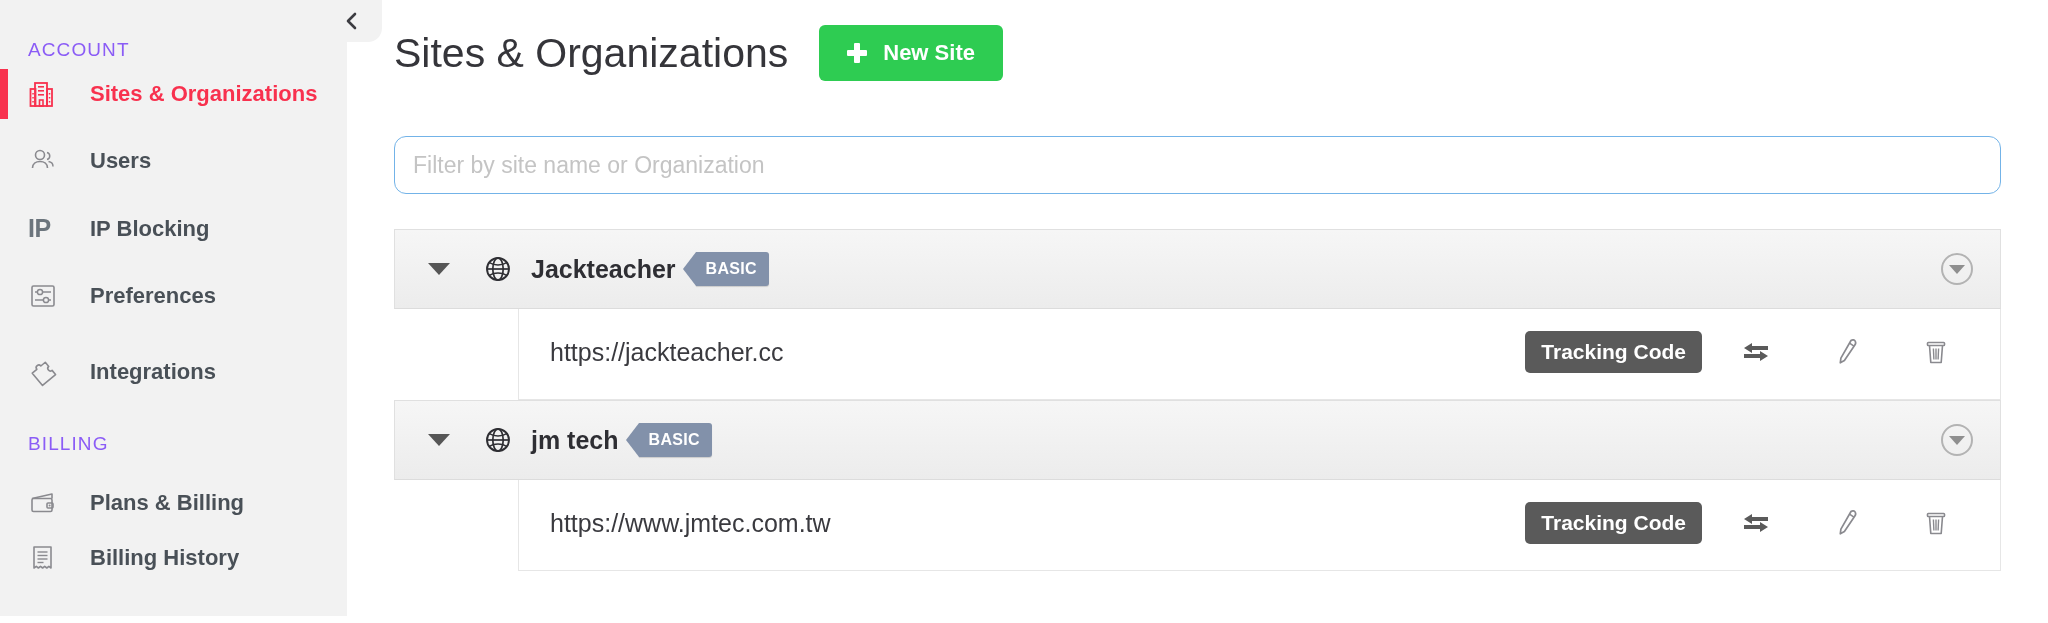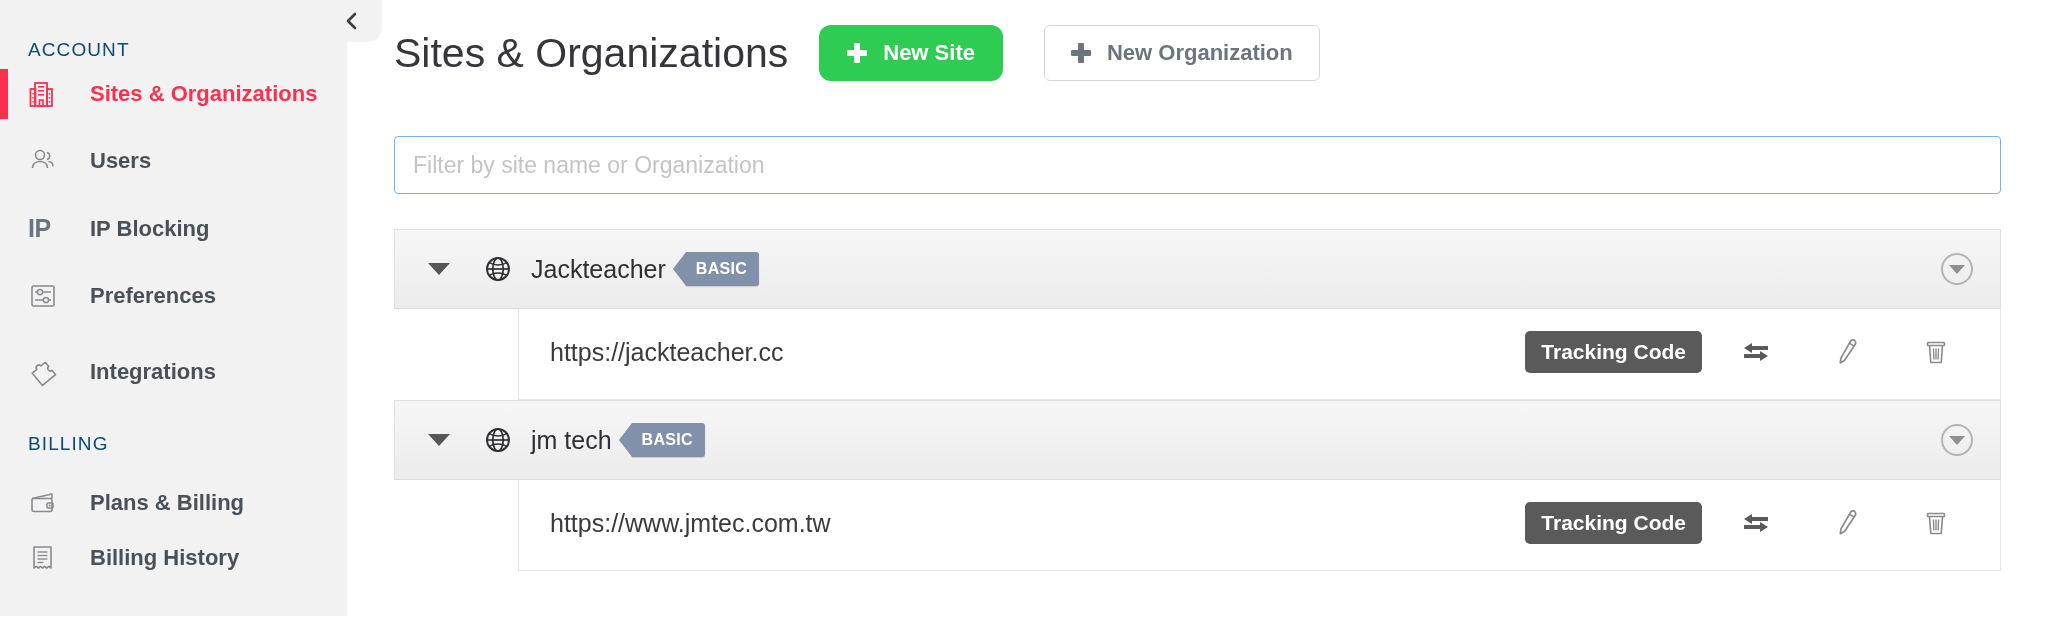--- a/index.html
+++ b/index.html
@@ -37,21 +37,21 @@
     align-items: center;
     justify-content: center;
     z-index: 5;
     cursor: pointer;
   }
   .collapse-tab svg { display: block; }
 
   .sidebar-section-label {
     font-size: 19px;
     letter-spacing: 1.1px;
-    color: #0c4a6e;
+    color: #8b5cf6;
     padding: 0 0 0 28px;
     font-weight: 400;
   }
   .sec-account { position: absolute; top: 39px; left: 0; }
   .sec-billing { position: absolute; top: 433px; left: 0; }
 
   .nav-item {
     position: absolute;
     left: 0;
     width: 347px;
@@ -125,21 +125,21 @@
     justify-content: center;
     box-sizing: border-box;
     cursor: pointer;
     white-space: nowrap;
   }
   .btn-new-site {
     margin-left: 31px;
     height: 56px;
     padding: 0 28px;
     background: #2ecc52;
-    border-radius: 12px;
+    border-radius: 6px;
     color: #ffffff;
     font-size: 22px;
     font-weight: 700;
     border: none;
   }
   .btn-new-org {
     margin-left: 41px;
     height: 56px;
     padding: 0 26px;
     background: #ffffff;
@@ -169,21 +169,21 @@
   .btn-new-org .plus { color: #6c757d; }
 
   .filter-input {
     position: absolute;
     left: 47px;
     top: 136px;
     width: 1607px;
     height: 58px;
     box-sizing: border-box;
     border: 1px solid #73b3e8;
-    border-radius: 4px;
+    border-radius: 12px;
     background: #fff;
     font-size: 23px;
     color: #35353a;
     padding: 0 18px;
     font-family: "Liberation Sans", sans-serif;
     outline: none;
   }
   .filter-input::placeholder { color: #c4c4c4; }
 
   
@@ -215,21 +215,21 @@
   }
   .caret-down {
     width: 0; height: 0;
     border-left: 11px solid transparent;
     border-right: 11px solid transparent;
     border-top: 12px solid #565656;
   }
   .globe-icon { flex: 0 0 auto; display: flex; align-items: center; }
   .org-name {
     font-size: 25px;
-    font-weight: 400;
+    font-weight: 700;
     color: #2e2e33;
     margin-left: 18px;
     white-space: nowrap;
   }
   .plan-badge {
     position: relative;
     margin-left: 20px;
     height: 34px;
     background: #8291aa;
     color: #ffffff;
@@ -430,24 +430,20 @@
 <div class="main">
 
   <div class="page-header">
     <span class="page-title">Sites &amp; Organizations</span>
 
     <button class="btn btn-new-site">
       <span class="plus"></span>
       <span>New Site</span>
     </button>
 
-    <button class="btn btn-new-org">
-      <span class="plus"></span>
-      <span>New Organization</span>
-    </button>
   </div>
 
   <input class="filter-input" type="text" autofocus="" placeholder="Filter by site name or Organization" style="">
 
   <div class="org-list">
 
     <div class="org-group">
       <div class="org-header">
         <span class="caret-cell">
           <span class="caret-down"></span>

